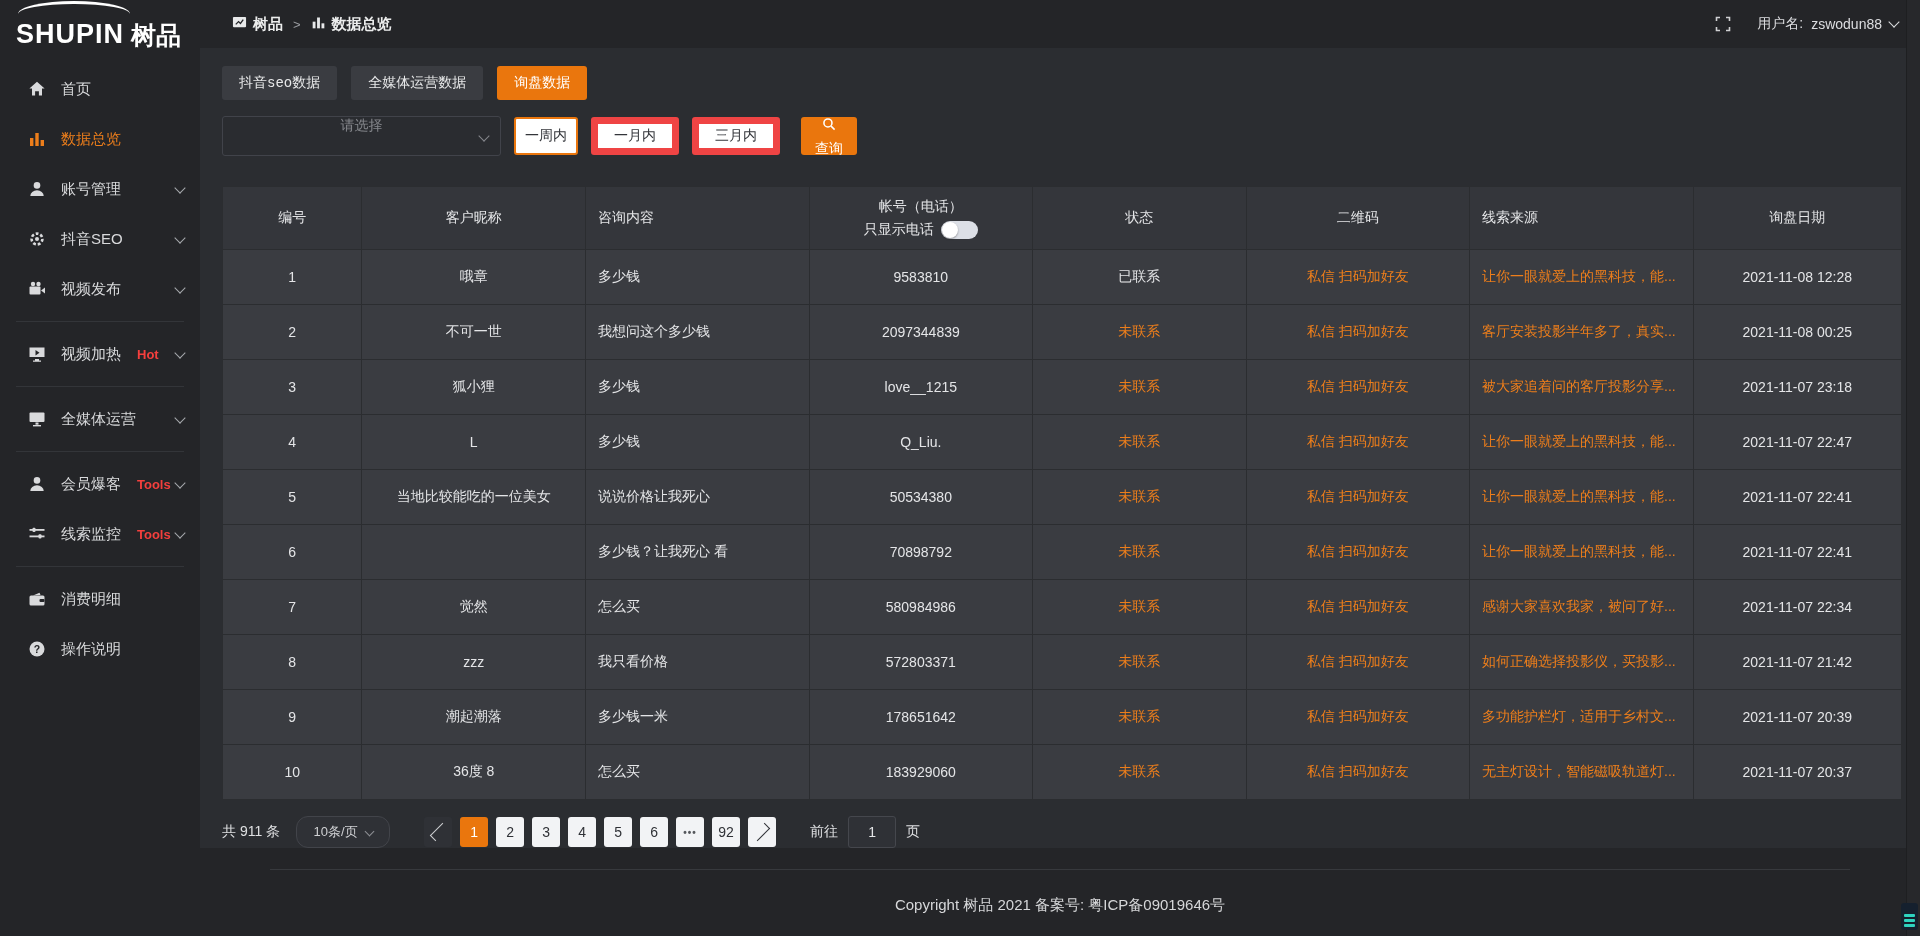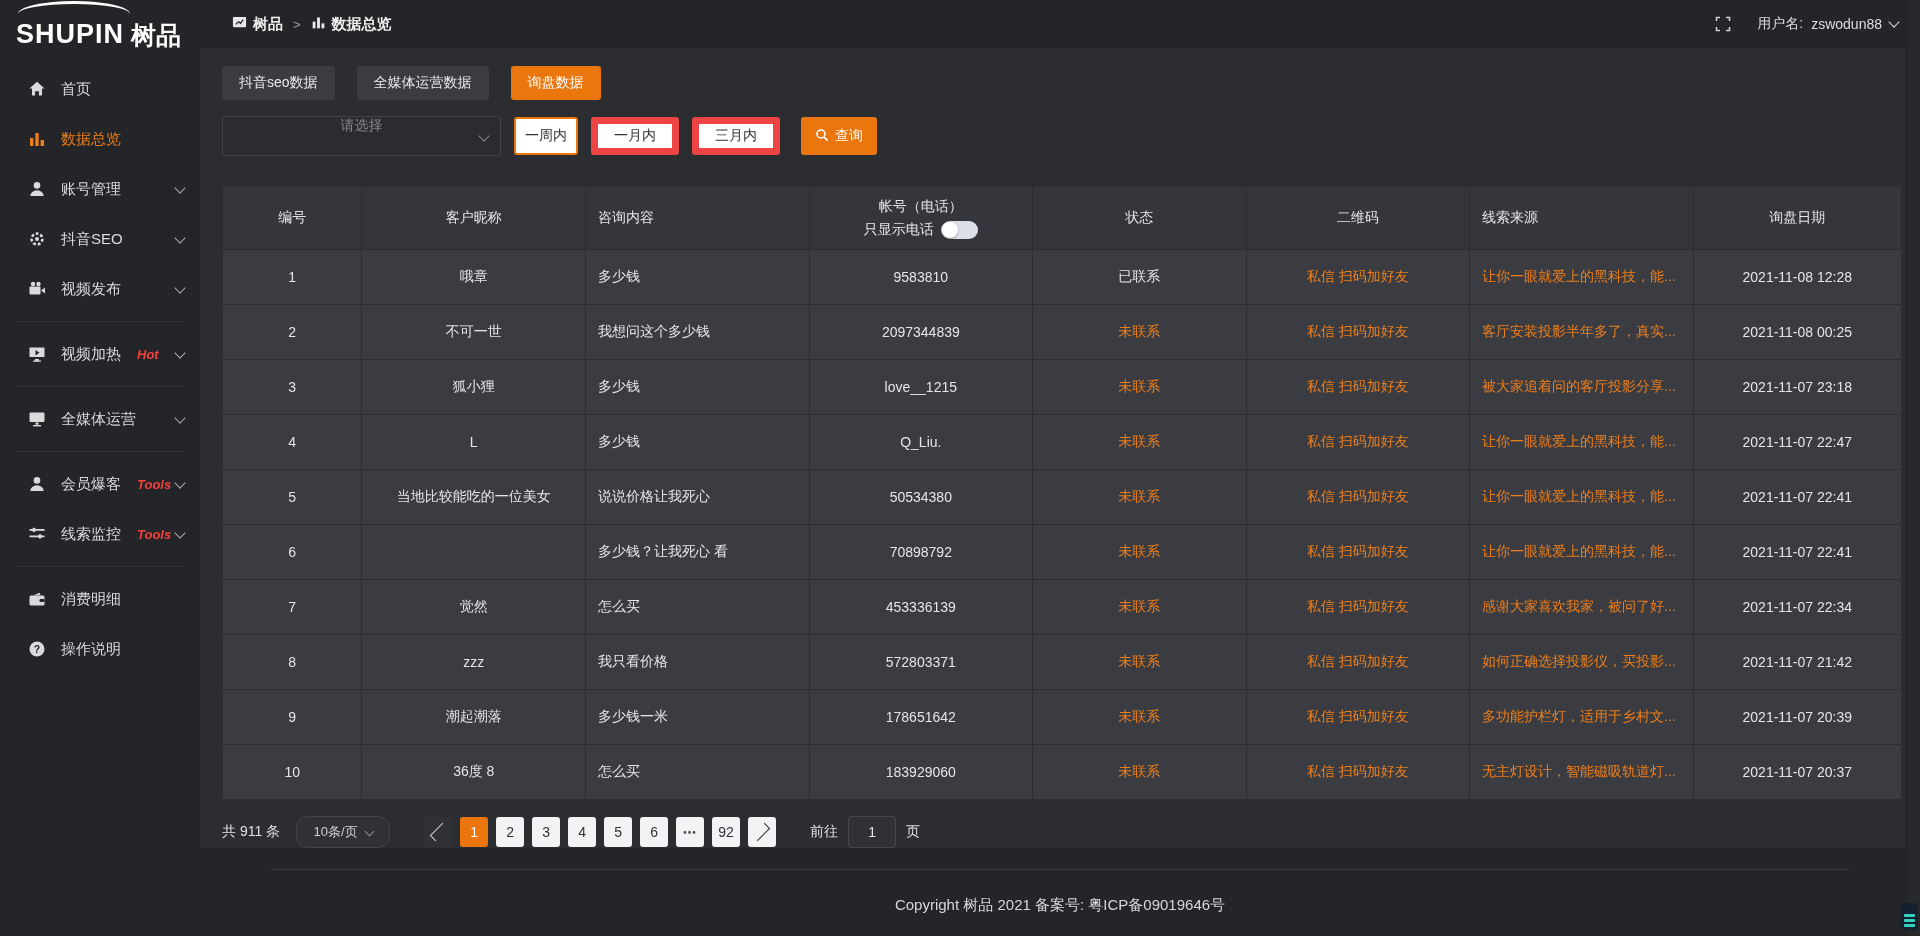--- a/index.html
+++ b/index.html
@@ -15,53 +15,53 @@
   .logo-arc{position:absolute;top:1px;left:18px;width:112px;height:13px;
     border-top:3px solid #fff;border-radius:56px 56px 0 0/13px 13px 0 0;}
   .logo-en{font-size:27px;font-weight:bold;color:#fff;letter-spacing:1px;line-height:1;}
   .logo-cn{font-size:25px;font-weight:bold;color:#fff;margin-left:7px;line-height:1;}
   nav{padding-top:12px;}
   .side-item{height:50px;display:flex;align-items:center;padding:0 16px 0 28px;cursor:pointer;color:#d9dadc;}
   .side-item .s-icon{width:18px;height:18px;margin-right:15px;display:inline-flex;}
   .side-item .s-icon svg{width:18px;height:18px;}
   .side-item .s-label{font-size:15px;}
   .side-item.active{color:#ed7e1b;}
-  .badge{font-size:13px;font-weight:bold;font-style:italic;margin-left:16px;}
+  .badge{font-size:13px;font-weight:bold;margin-left:16px;}
   .badge.red{color:#f43f3d;}
   .badge.yellow{color:#f6c633;}
   .side-item .chev{margin-left:auto;color:#a7a9ad;margin-top:-3px;}
   .divider{border-top:1px solid #333539;margin:7px 16px;}
   .chev{display:inline-block;width:7px;height:7px;border-right:1.5px solid currentColor;border-bottom:1.5px solid currentColor;transform:rotate(45deg);}
   .chev.right{transform:rotate(-45deg);}
   
   .right{flex:1;display:flex;flex-direction:column;min-width:0;}
   header{height:48px;background:#242528;display:flex;align-items:center;padding:0 22px 0 32px;flex-shrink:0;}
   .crumbs{display:flex;align-items:center;gap:10px;}
   .crumb{display:inline-flex;align-items:center;gap:6px;color:#eceded;font-size:15px;font-weight:bold;cursor:pointer;}
   .crumb svg{width:15px;height:15px;}
   .crumb-sep{color:#9b9da1;font-size:13px;}
   .top-right{margin-left:auto;display:flex;align-items:center;gap:26px;}
   .fs{cursor:pointer;display:inline-flex;}
   .user{display:inline-flex;align-items:center;gap:8px;color:#dcdde0;font-size:14px;cursor:pointer;}
   .user .chev{margin-top:-4px;}
   
   main{flex:1;background:#2b2d31;padding:18px 18px 0 22px;}
-  .tabs{display:flex;gap:22px;}
+  .tabs{display:flex;gap:14px;font-family:Liberation Mono, monospace;}
   .tab{height:34px;padding:0 17px;border:none;border-radius:3px;background:#3a3c41;color:#e8e9ea;
     font-size:14px;font-family:inherit;cursor:pointer;}
   .tab.active{background:#ea760d;color:#fff;}
   .filters{display:flex;align-items:center;margin-top:16px;gap:13px;}
   .select{width:253px;height:38px;background:#2a2c30;border:1px solid #41434a;border-radius:3px;
     display:flex;align-items:center;padding:0 12px;color:#85878c;cursor:pointer;flex-direction:column;}
   .select .chev{margin-left:auto;color:#85878c;margin-top:-3px;}
   .p-btn{height:38px;padding:0 16px;background:#fff;border:7px solid #ef4444;border-radius:3px;
     color:#33353a;font-size:14px;font-family:inherit;cursor:pointer;}
   .p-btn.selected{border:2px solid #ea760d;padding:0 9px;}
   .query-btn{height:38px;margin-left:8px;padding:0 14px;background:#ea760d;border:none;border-radius:3px;
-    color:#fff;font-size:14px;font-family:inherit;cursor:pointer;display:inline-flex;align-items:center;gap:6px;}
+    color:#fff;font-size:14px;font-family:inherit;cursor:pointer;display:inline-flex;align-items:center;gap:6px;flex-direction:column;}
   
   table{width:100%;border-collapse:collapse;margin-top:30px;table-layout:fixed;}
   th,td{border:1px solid #2b2d30;font-weight:normal;font-size:14px;color:#e4e5e7;padding:0 12px;overflow:hidden;white-space:nowrap;}
   th{background:#34363b;height:62px;}
   td{background:#3a3c41;height:54px;}
   .al{text-align:left;} .ac{text-align:center;}
   .orange{color:#ed7e1b;}
   .linkcell{cursor:pointer;}
   .acct-head .l1{margin-bottom:5px;}
   .acct-head .l2{display:flex;align-items:center;justify-content:center;gap:7px;font-size:14px;}
@@ -373,21 +373,21 @@
             <td class="ac">70898792</td>
             <td class="ac orange">未联系</td>
             <td class="ac orange linkcell">私信 扫码加好友</td>
             <td class="al orange linkcell">让你一眼就爱上的黑科技，能...</td>
             <td class="ac">2021-11-07 22:41</td>
           </tr>
           <tr>
             <td class="ac">7</td>
             <td class="ac">觉然</td>
             <td class="al">怎么买</td>
-            <td class="ac">453336139</td>
+            <td class="ac">580984986</td>
             <td class="ac orange">未联系</td>
             <td class="ac orange linkcell">私信 扫码加好友</td>
             <td class="al orange linkcell">感谢大家喜欢我家，被问了好...</td>
             <td class="ac">2021-11-07 22:34</td>
           </tr>
           <tr>
             <td class="ac">8</td>
             <td class="ac">zzz</td>
             <td class="al">我只看价格</td>
             <td class="ac">572803371</td>

